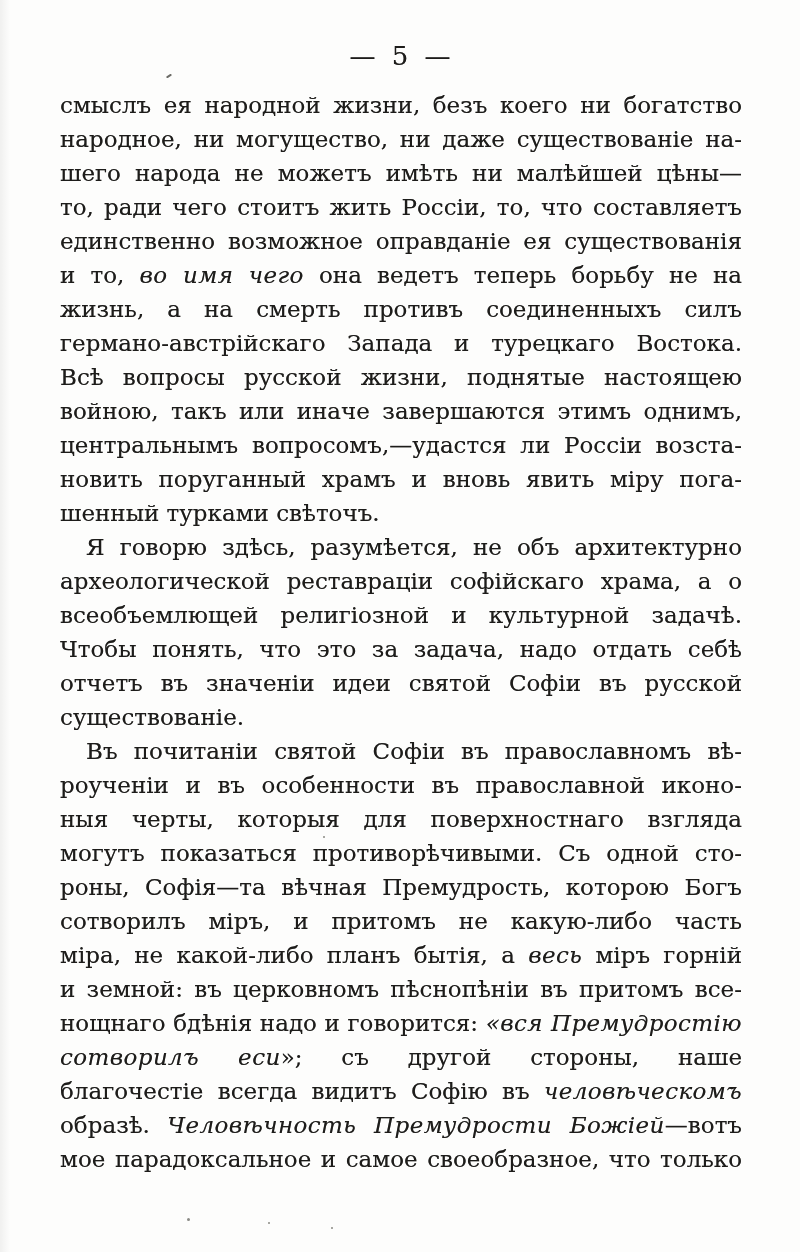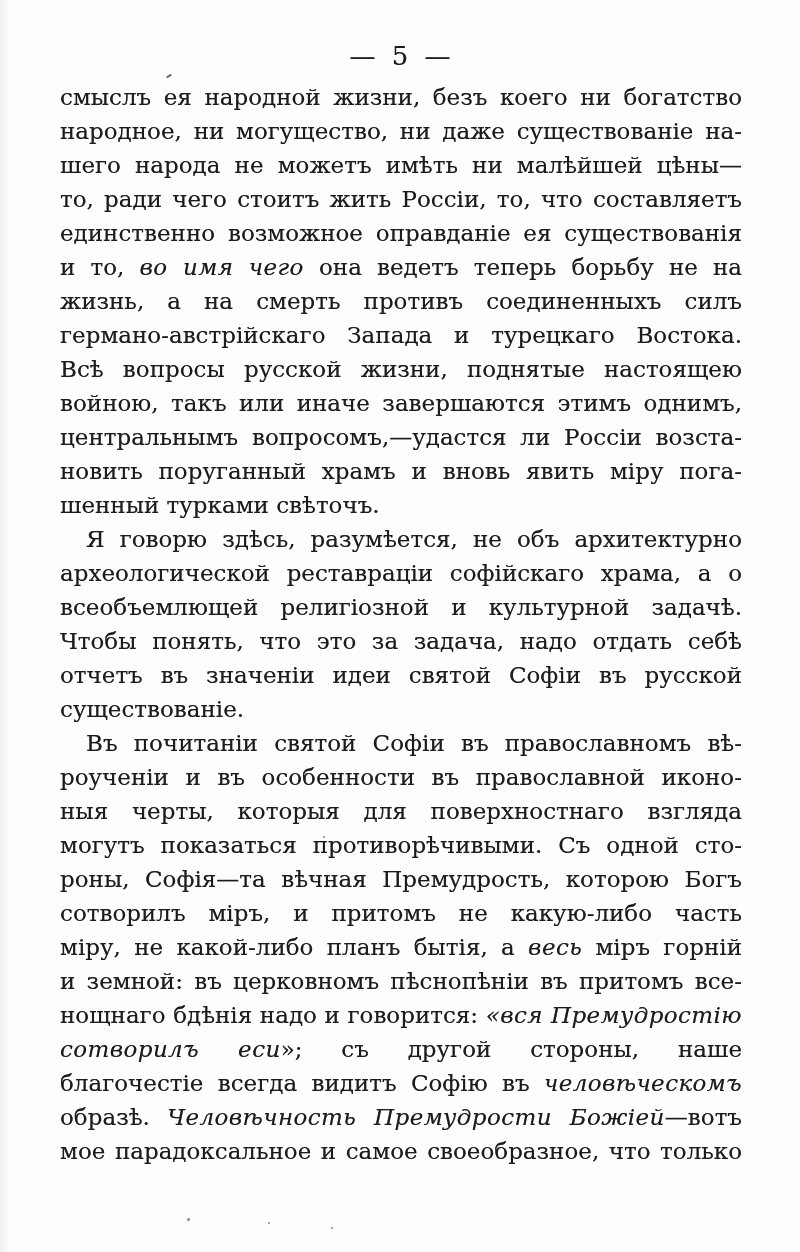--- a/index.html
+++ b/index.html
@@ -28,21 +28,21 @@
     left: 0;
     width: 100%;
     text-align: center;
     font-size: 26px;
     word-spacing: 8px;
     line-height: 28px;
   }
   .text-block {
     position: absolute;
     left: 60px;
-    top: 80px;
+    top: 88px;
     width: 682px;
   }
   .paragraph { margin: 0; padding: 0; }
   .line {
     font-size: 23px;
     height: 34px;
     line-height: 34px;
     text-align: justify;
     text-align-last: justify;
     overflow: hidden;
@@ -95,21 +95,21 @@
         <div class="line"><span>отчетъ въ значеніи идеи святой Софіи въ русской</span></div>
         <div class="line end"><span>существованіе.</span></div>
       </div>
       <div class="paragraph">
         <div class="line indent"><span>Въ почитаніи святой Софіи въ православномъ вѣ-</span></div>
         <div class="line"><span>роученіи и въ особенности въ православной иконо-</span></div>
         <div class="line"><span>ныя черты, которыя для поверхностнаго взгляда</span></div>
         <div class="line"><span>могутъ показаться противорѣчивыми. Съ одной сто-</span></div>
         <div class="line"><span>роны, Софія—та вѣчная Премудрость, которою Богъ</span></div>
         <div class="line"><span>сотворилъ міръ, и притомъ не какую-либо часть</span></div>
-        <div class="line"><span>міру, не какой-либо планъ бытія, а </span><i>весь</i><span> міръ горній</span></div>
+        <div class="line"><span>міра, не какой-либо планъ бытія, а </span><i>весь</i><span> міръ горній</span></div>
         <div class="line"><span>и земной: въ церковномъ пѣснопѣніи въ притомъ все-</span></div>
         <div class="line"><span>нощнаго бдѣнія надо и говорится: </span><i>«вся Премудростію</i></div>
         <div class="line"><i>сотворилъ еси</i><span>»; съ другой стороны, наше православное</span></div>
         <div class="line"><span>благочестіе всегда видитъ Софію въ </span><i>человѣческомъ</i></div>
         <div class="line"><span>образѣ. </span><i>Человѣчность Премудрости Божіей</i><span>—вотъ са-</span></div>
         <div class="line"><span>мое парадоксальное и самое своеобразное, что только</span></div>
       </div>
     </div>
 
   <div class="speck accent" style="left:166px; top:75px;"></div>

